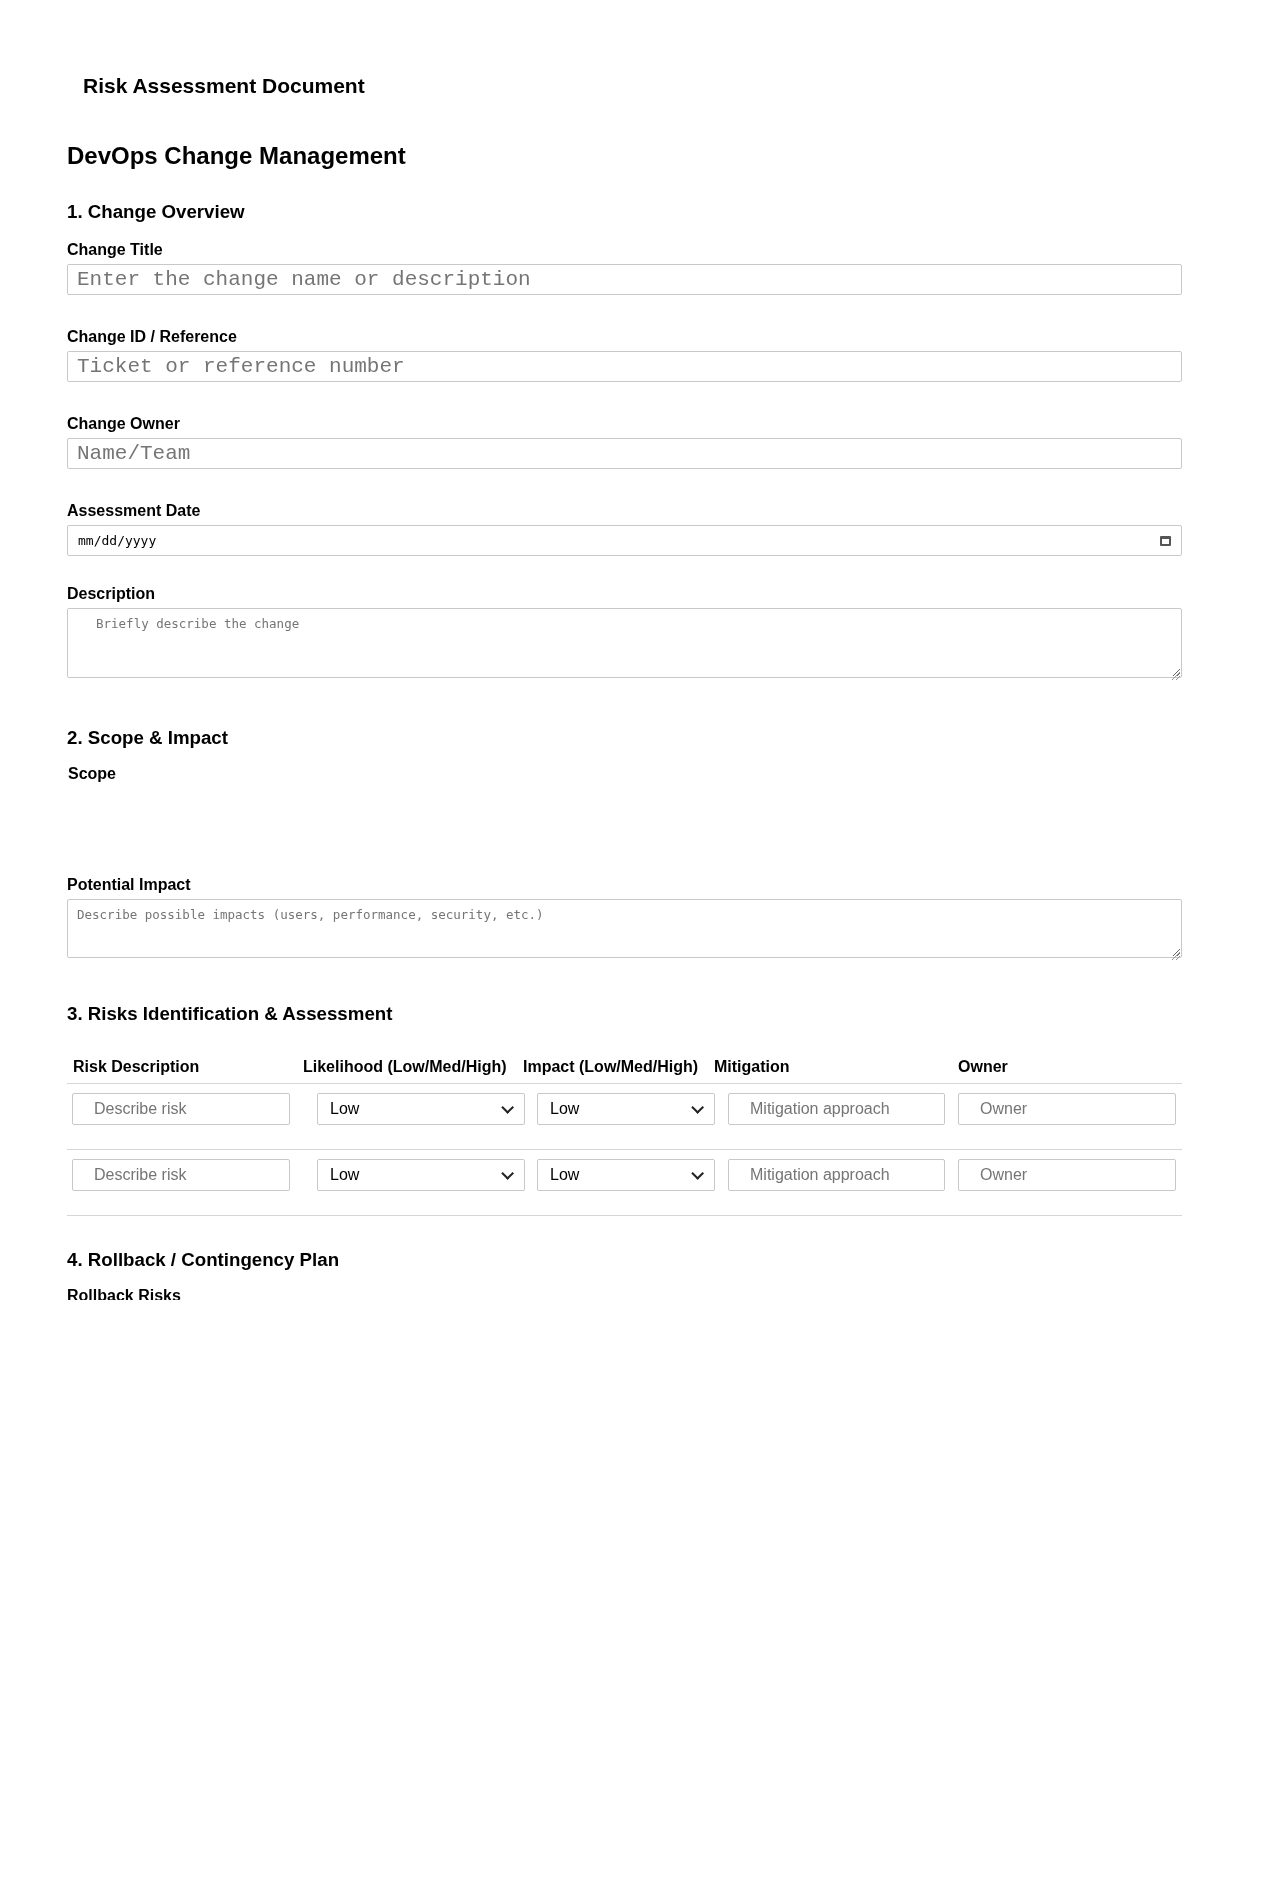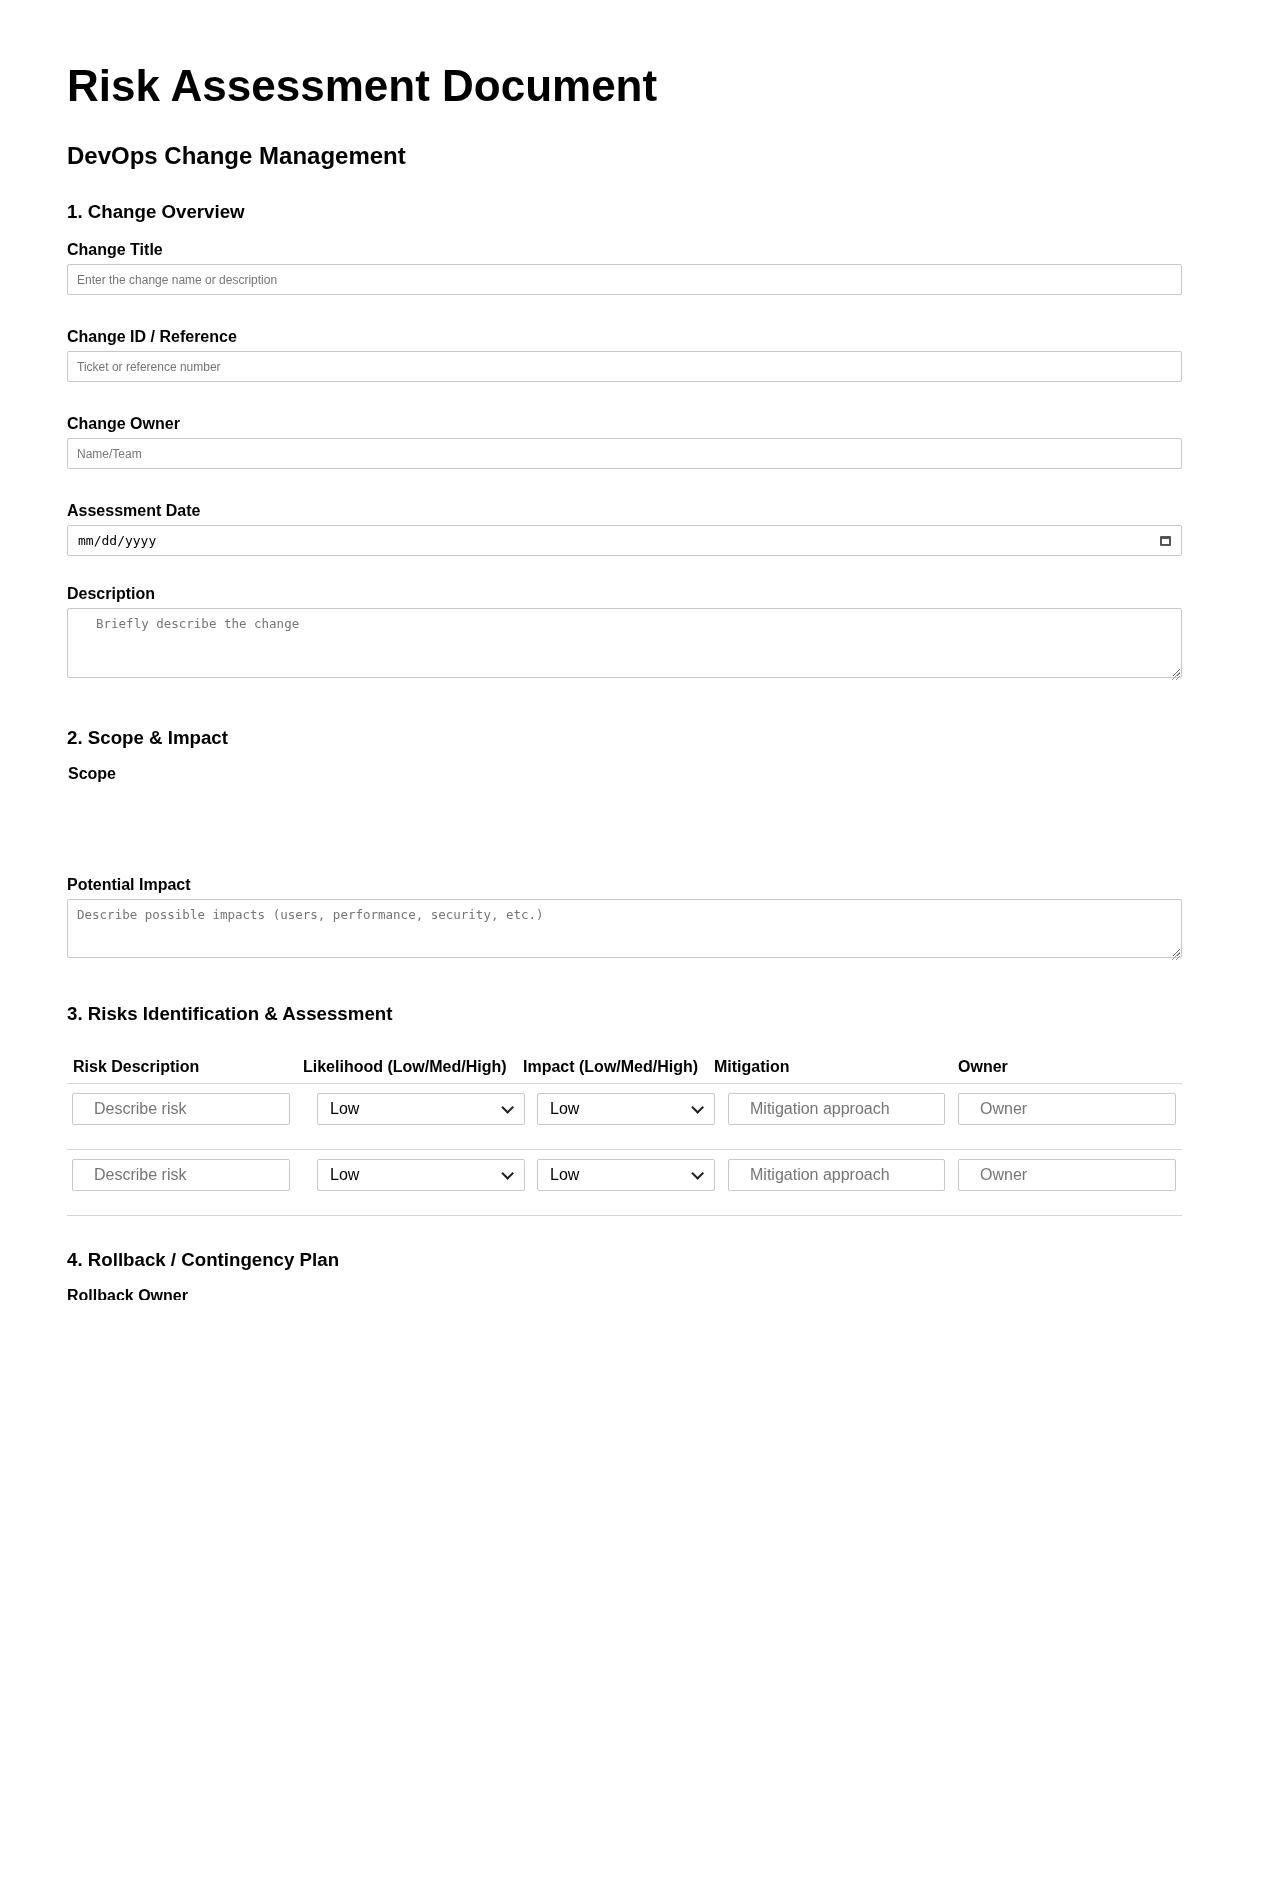--- a/index.html
+++ b/index.html
@@ -1,22 +1,22 @@
 <!DOCTYPE html>
 <html><head>
 <meta charset="utf-8">
 <style>
   html, body { margin:0; padding:0; background:#ffffff; }
   body { width:1263px; height:1886px; overflow:hidden; font-family:"Liberation Sans", sans-serif; color:#000; position:relative; }
   .page { position:absolute; left:67px; top:0; width:1115px; height:1300px; overflow:hidden; }
-  h1 { position:absolute; left:0; top:66px; margin:0; font-size:44px; font-weight:bold; line-height:40px; }
+  h1 { position:absolute; left:16px; top:66px; margin:0; font-size:21px; font-weight:bold; line-height:40px; }
   h2 { position:absolute; left:0; top:141px; margin:0; font-size:24px; font-weight:bold; line-height:30px; }
   h3 { position:absolute; left:0; margin:0; font-size:18.7px; font-weight:bold; line-height:24px; }
   .lbl { position:absolute; left:0; margin:0; font-size:16px; font-weight:bold; line-height:20px; }
-  .inp { position:absolute; left:0; width:1115px; height:31px; box-sizing:border-box; border:1px solid #c8c8c8; border-radius:2px; background:#fff; padding:8px 9px; font-family:Liberation Sans, sans-serif; font-size:12px; color:#000; outline:none; }
+  .inp { position:absolute; left:0; width:1115px; height:31px; box-sizing:border-box; border:1px solid #c8c8c8; border-radius:2px; background:#fff; padding:8px 9px; font-family:Liberation Mono, monospace; font-size:21px; color:#000; outline:none; }
   .inp::placeholder { color:#757575; }
   .date { font-family:"DejaVu Sans Mono", monospace; font-size:13px; color:#000; display:flex; align-items:center; justify-content:space-between; padding:0 10px; }
   .cal { width:11px; height:10px; border:2px solid #555; border-top-width:3px; box-sizing:border-box; border-radius:1px; }
   .ta { position:absolute; left:0; width:1115px; box-sizing:border-box; border:1px solid #c8c8c8; border-radius:2px; background:#fff; padding:7px 9px; font-family:"DejaVu Sans Mono", monospace; font-size:12.5px; color:#000; resize:vertical; outline:none; }
   .ta::placeholder { color:#757575; }
   .grip { position:absolute; right:2px; bottom:2px; width:8px; height:8px; background:linear-gradient(135deg, transparent 45%, #999 45%, #999 55%, transparent 55%, transparent 70%, #999 70%, #999 80%, transparent 80%); pointer-events:none; }
   .ta-wrap { position:absolute; left:0; width:1115px; }
   .ta-wrap .ta { position:relative; top:0; }
 
   .tbl { position:absolute; left:0; top:1050px; width:1115px; }
@@ -106,15 +106,15 @@
         <span class="chev"></span>
       </div>
       <input class="cell-inp" style="left: 661px; top: 109px; width: 217px;" type="text" placeholder="Mitigation approach">
       <input class="cell-inp" style="left: 891px; top: 109px; width: 218px;" type="text" placeholder="Owner">
     </div>
 
     <div class="rule" style="top:165px"></div>
   </div>
 
   <h3 style="top:1248px">4. Rollback / Contingency Plan</h3>
-  <label class="lbl" style="top:1286px">Rollback Owner</label>
+  <label class="lbl" style="top:1286px">Rollback Risks</label>
 
 </div>
 
 </body></html>

